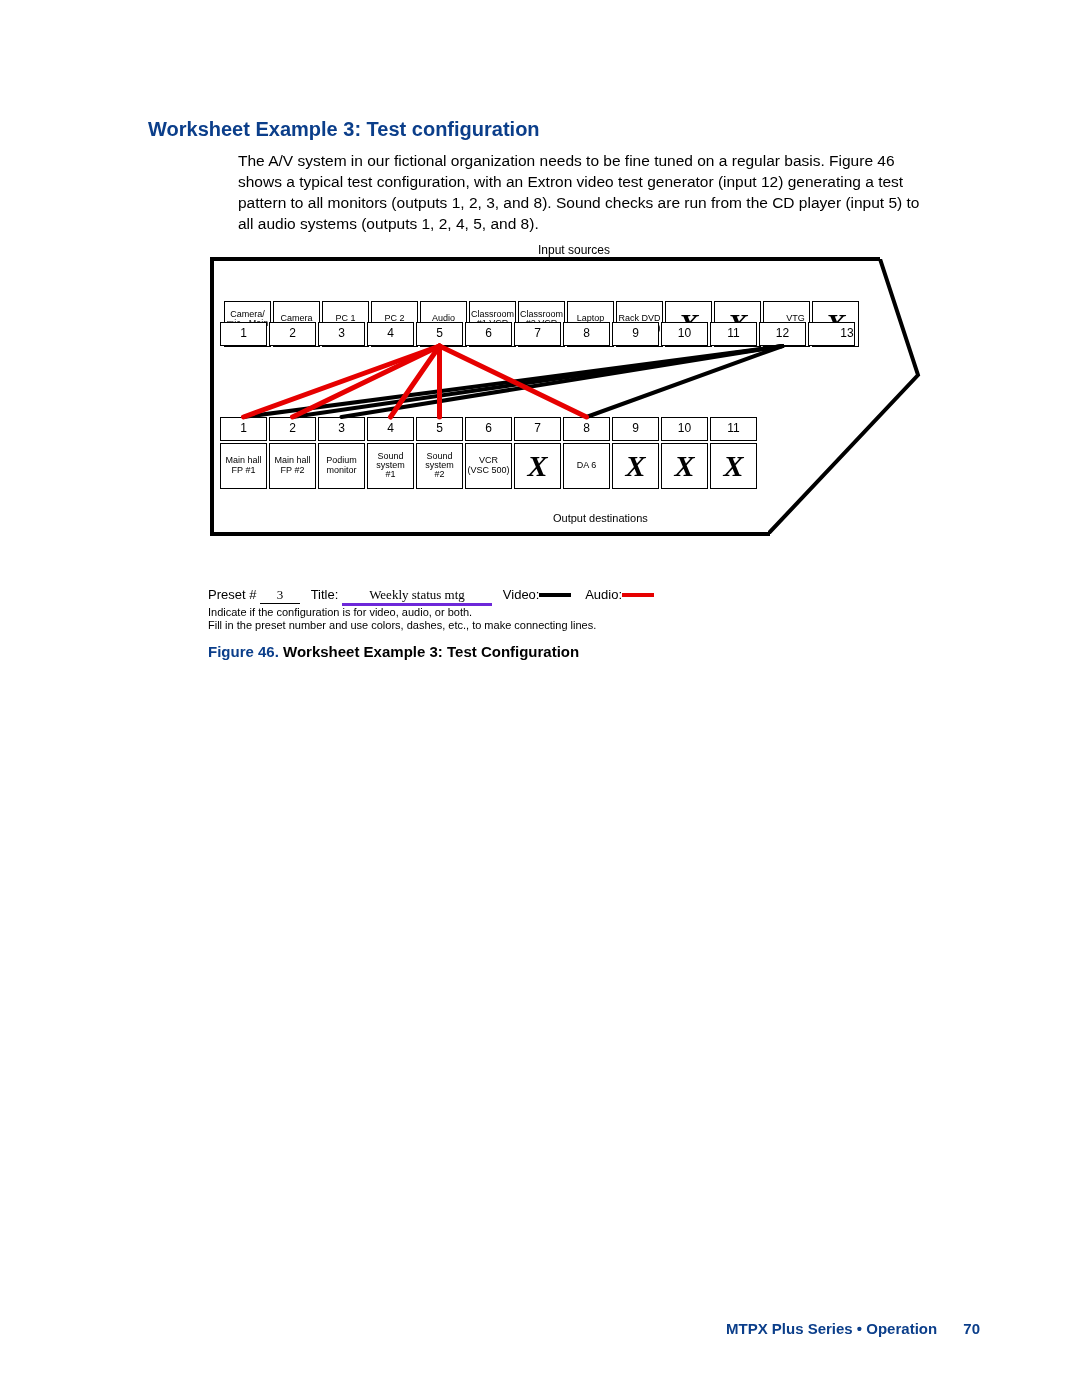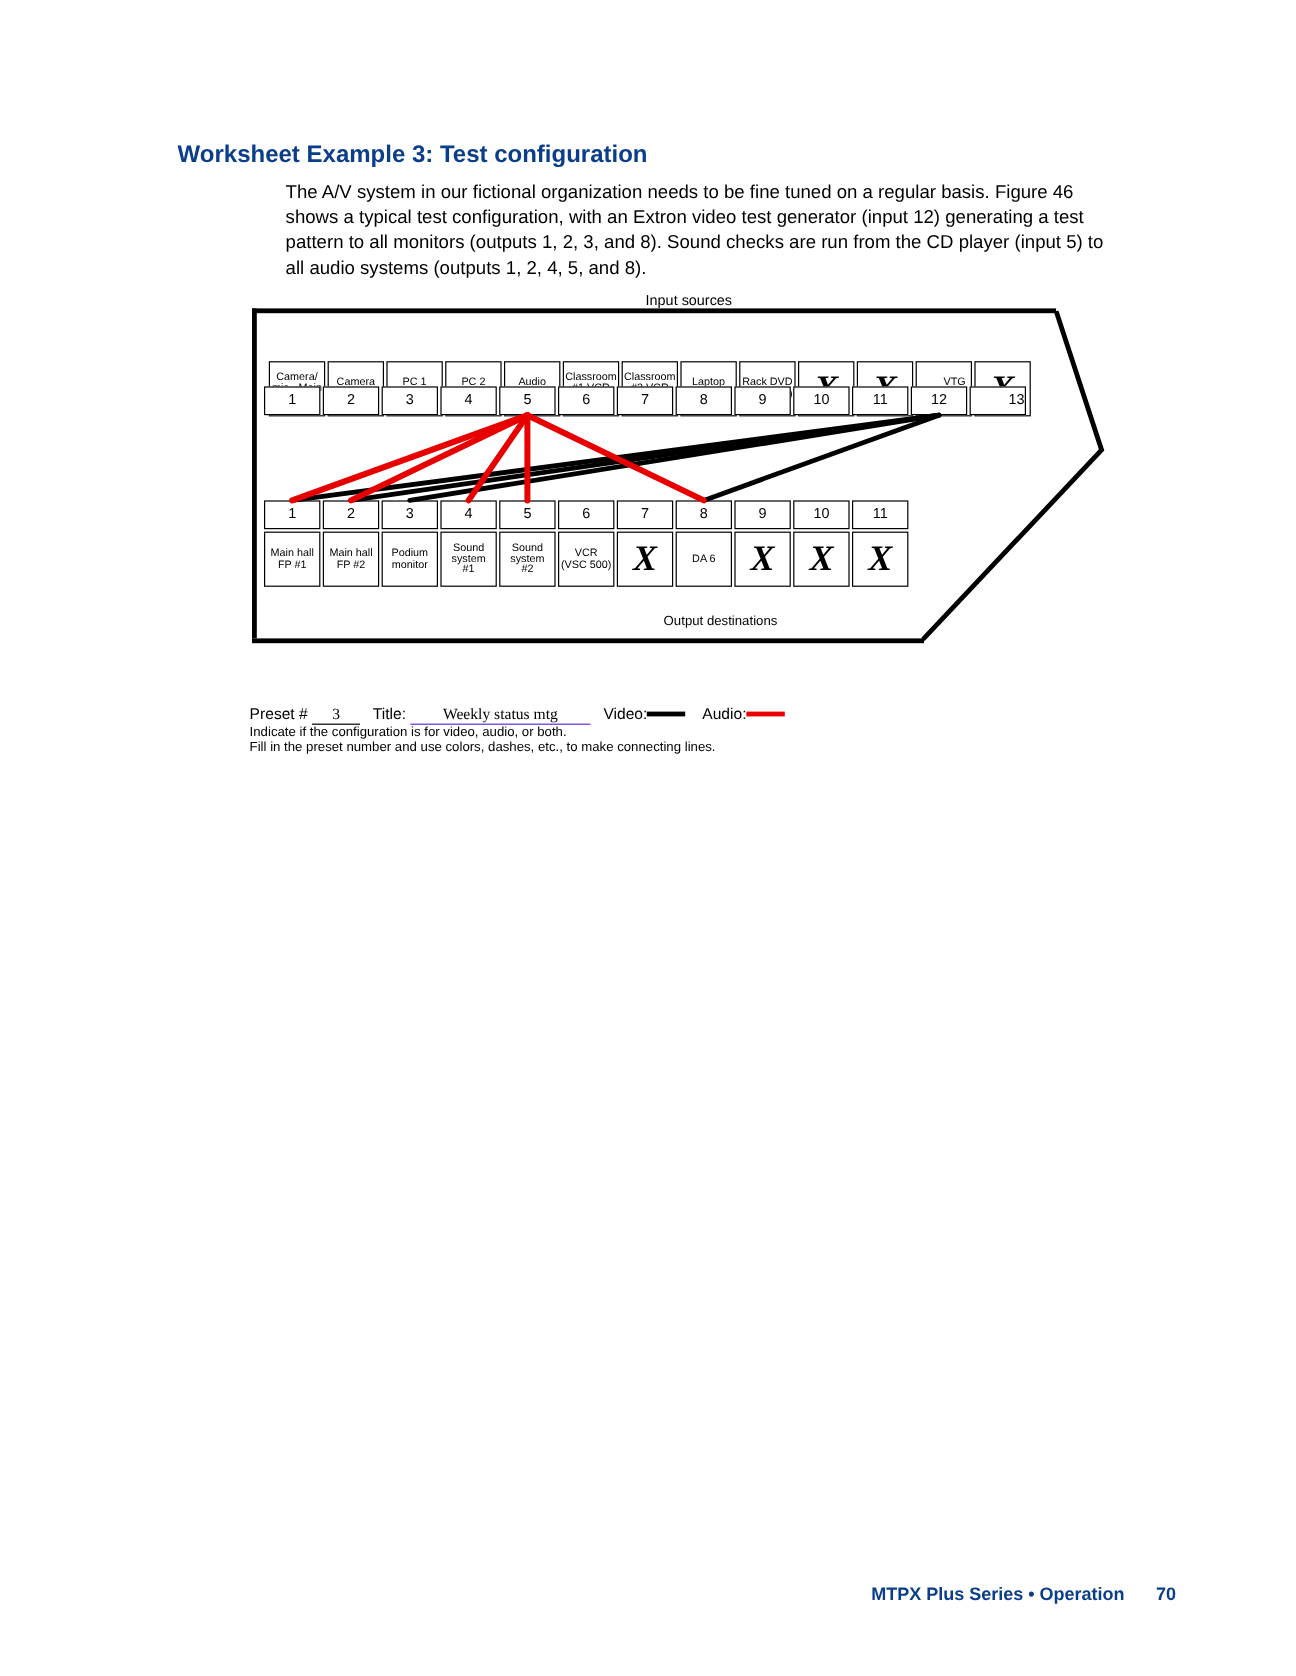--- a/index.html
+++ b/index.html
@@ -203,27 +203,31 @@
       </svg>
   </div>
 
   <div class="preset-row">
     <span>Preset #</span>
     <span style="display:inline-block;border-bottom:1px solid #000;min-width:40px;text-align:center;">
       <span class="und" style="text-decoration:none;">3</span>
     </span>
     &nbsp;
     <span>Title:</span>
-    <span style="display:inline-block;border-bottom:1px solid #6d28d9;min-width:150px;text-align:center;font-family:'Comic Sans MS',cursive;">Weekly status mtg</span>
+    <span style="display:inline-block;border-bottom:3px solid #6d28d9;min-width:150px;text-align:center;font-family:'Comic Sans MS',cursive;">Weekly status mtg</span>
     &nbsp;
     <span>Video:</span><span class="vline black"></span>
     &nbsp;&nbsp;
     <span>Audio:</span><span class="vline red"></span>
   </div>
   <div class="preset-help">Indicate if the configuration is for video, audio, or both.</div>
   <div class="preset-help">Fill in the preset number and use colors, dashes, etc., to make connecting lines.</div>
 
+  <div class="fig-caption">
+    <span class="fignum">Figure 46.</span>
+    <span>Worksheet Example 3: Test Configuration</span>
+  </div>
 </div>
 
 <div class="footer">
   <span>MTPX Plus Series • Operation</span>
   <span class="pg">70</span>
 </div>
 
 </body></html>

